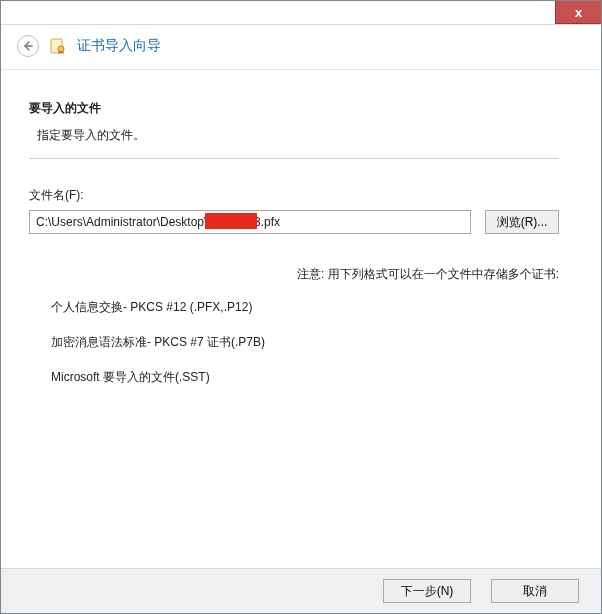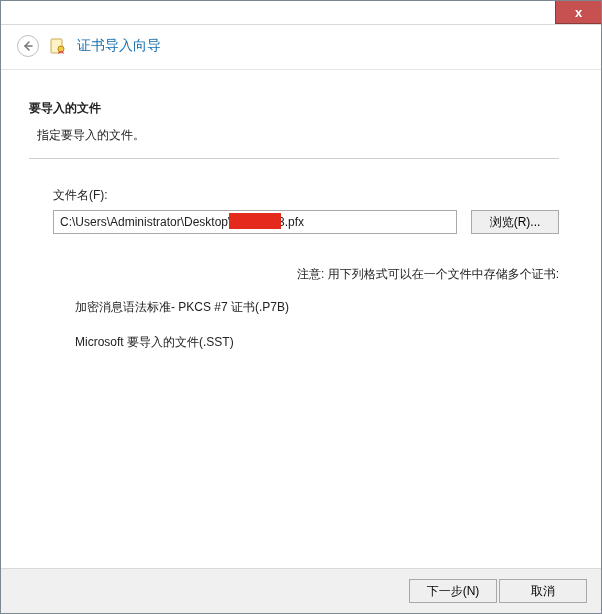--- a/index.html
+++ b/index.html
@@ -87,21 +87,20 @@
     font-size: 12px;
     margin-left: 8px;
     margin-bottom: 14px;
   }
   .hr {
     border: none;
     border-top: 1px solid #cfcfcf;
     margin: 0 0 28px 0;
   }
   .field-block {
-    margin-left: 24px;
   }
   .field-label {
     margin-bottom: 6px;
     font-size: 12px;
   }
   .file-row {
     display: flex;
     align-items: center;
     gap: 14px;
     margin-bottom: 32px;
@@ -123,21 +122,21 @@
   .redact {
     position: absolute;
     top: 3px;
     height: 16px;
     background: #e42a1d;
     left: 176px;
     width: 52px;
     pointer-events: none;
   }
   .browse-btn {
-    width: 88px;
+    width: 74px;
     height: 24px;
     background: #efefef;
     border: 1px solid #a9a9a9;
     font-size: 12px;
     cursor: pointer;
     font-family: inherit;
   }
   .note {
     font-size: 12px;
     margin-bottom: 16px;
@@ -146,24 +145,24 @@
   .format-list {
     margin-left: 22px;
   }
   .format-item {
     font-size: 12px;
     margin-bottom: 18px;
   }
   .footer {
     border-top: 1px solid #d9d9d9;
     background: #f0f0f0;
-    padding: 10px 14px;
+    padding: 10px 22px;
     display: flex;
     justify-content: flex-end;
-    gap: 2px;
+    gap: 20px;
   }
   .footer button {
     width: 88px;
     height: 24px;
     background: #efefef;
     border: 1px solid #a9a9a9;
     font-size: 12px;
     cursor: pointer;
     font-family: inherit;
   }
@@ -206,20 +205,21 @@
       <div class="file-row">
         <div class="file-input-wrap">
           <input type="text" class="file-input" value="C:\Users\Administrator\Desktop\          123.pfx" style="">
           <div class="redact"></div>
         </div>
         <button class="browse-btn">浏览(R)...</button>
       </div>
 
       <div class="note">注意: 用下列格式可以在一个文件中存储多个证书:</div>
       <div class="format-list">
+        <div class="format-item">个人信息交换- PKCS #12 (.PFX,.P12)</div>
         <div class="format-item">加密消息语法标准- PKCS #7 证书(.P7B)</div>
         <div class="format-item">Microsoft 要导入的文件(.SST)</div>
       </div>
     </div>
   </div>
 
   <div class="footer">
     <button>下一步(N)</button>
     <button>取消</button>
   </div>

